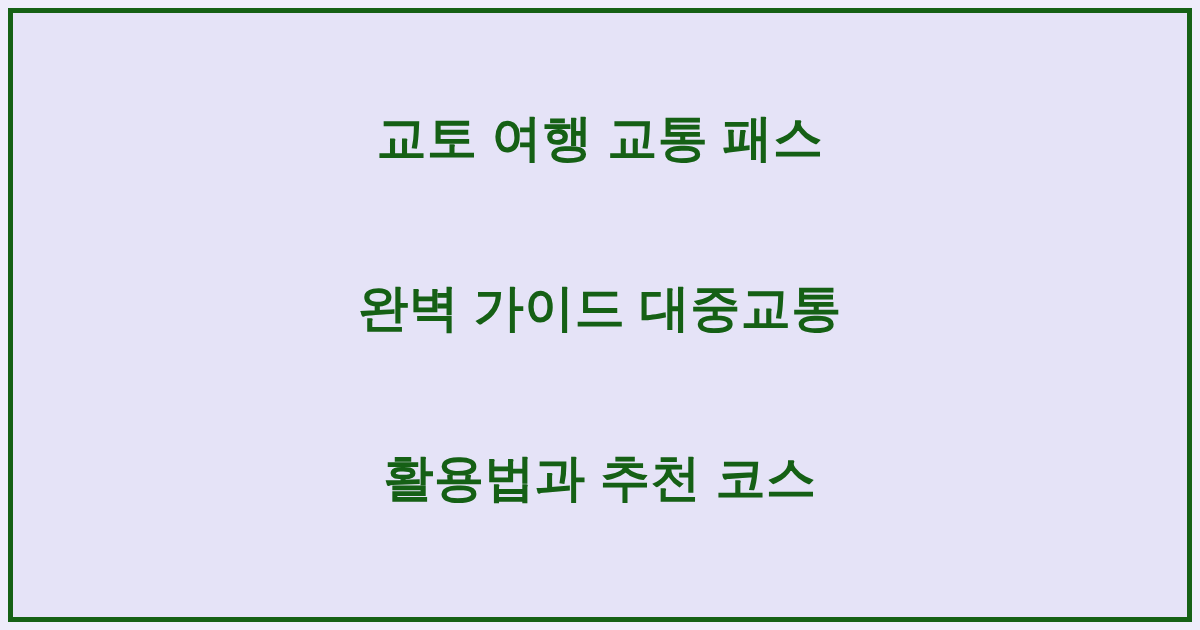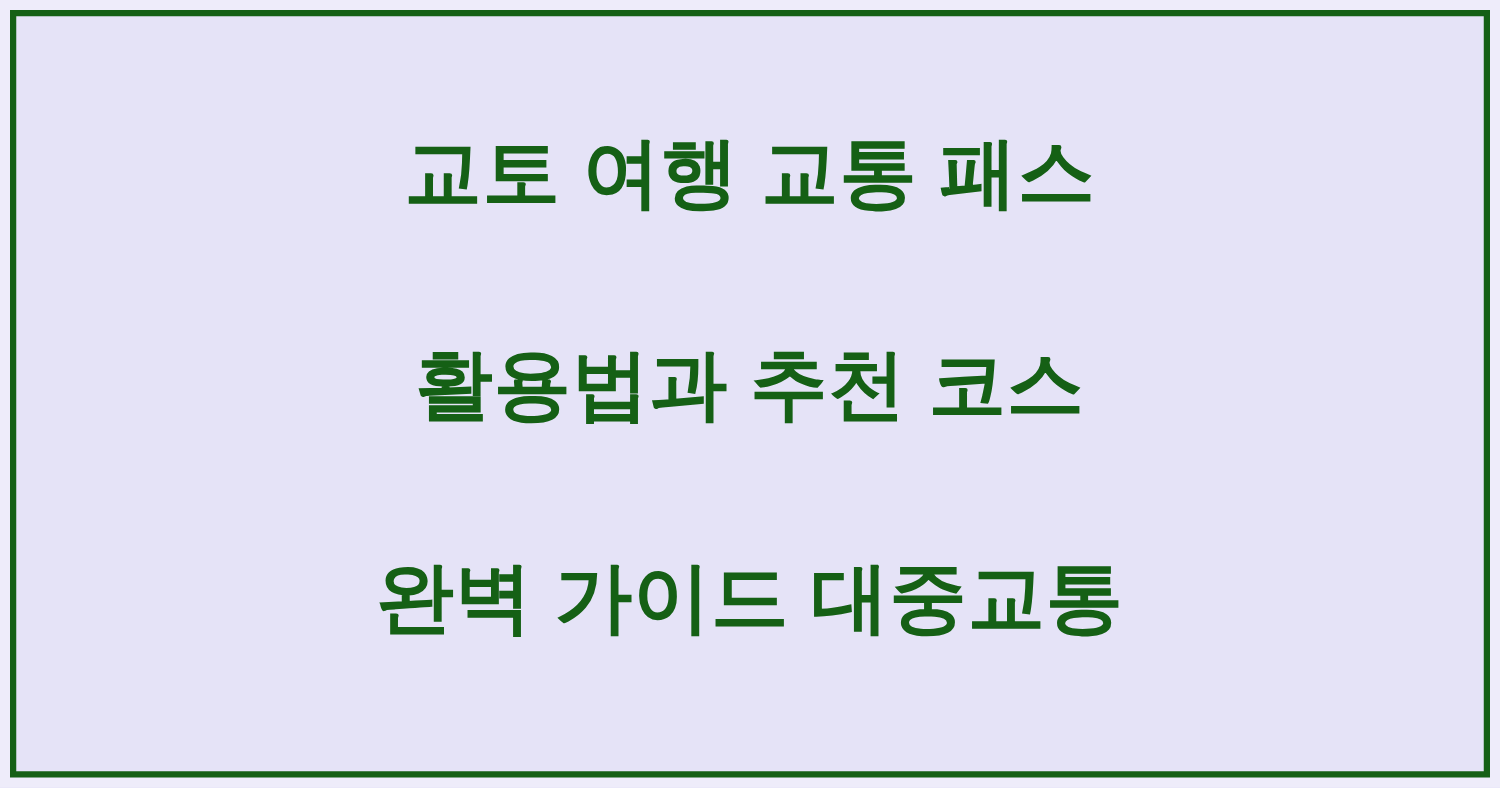--- a/index.html
+++ b/index.html
@@ -39,21 +39,21 @@
   }
 
   
   .headline {
     box-sizing: border-box;
     width: 100%;
     padding: 0 60px;
     margin-top: -14px;      
     text-align: center;
     color: #156015;
-    font-size: 62px;
+    font-size: 50px;
     line-height: 85px;
     font-weight: 700;
     letter-spacing: 0.5px;
     word-break: keep-all;
     white-space: pre-line;
   }
 
   .headline-line {
     display: block;
     white-space: nowrap;
@@ -61,19 +61,19 @@
 </style>
 </head>
 <body>
 
 <div class="og-canvas">
 
   <div class="og-frame">
 
     <div class="headline">
       <span class="headline-line">교토 여행 교통 패스</span>
+      <span class="headline-line">완벽 가이드 대중교통</span>
       <span class="headline-line">활용법과 추천 코스</span>
-      <span class="headline-line">완벽 가이드 대중교통</span>
     </div>
 
   </div>
 
 </div>
 
 </body></html>

